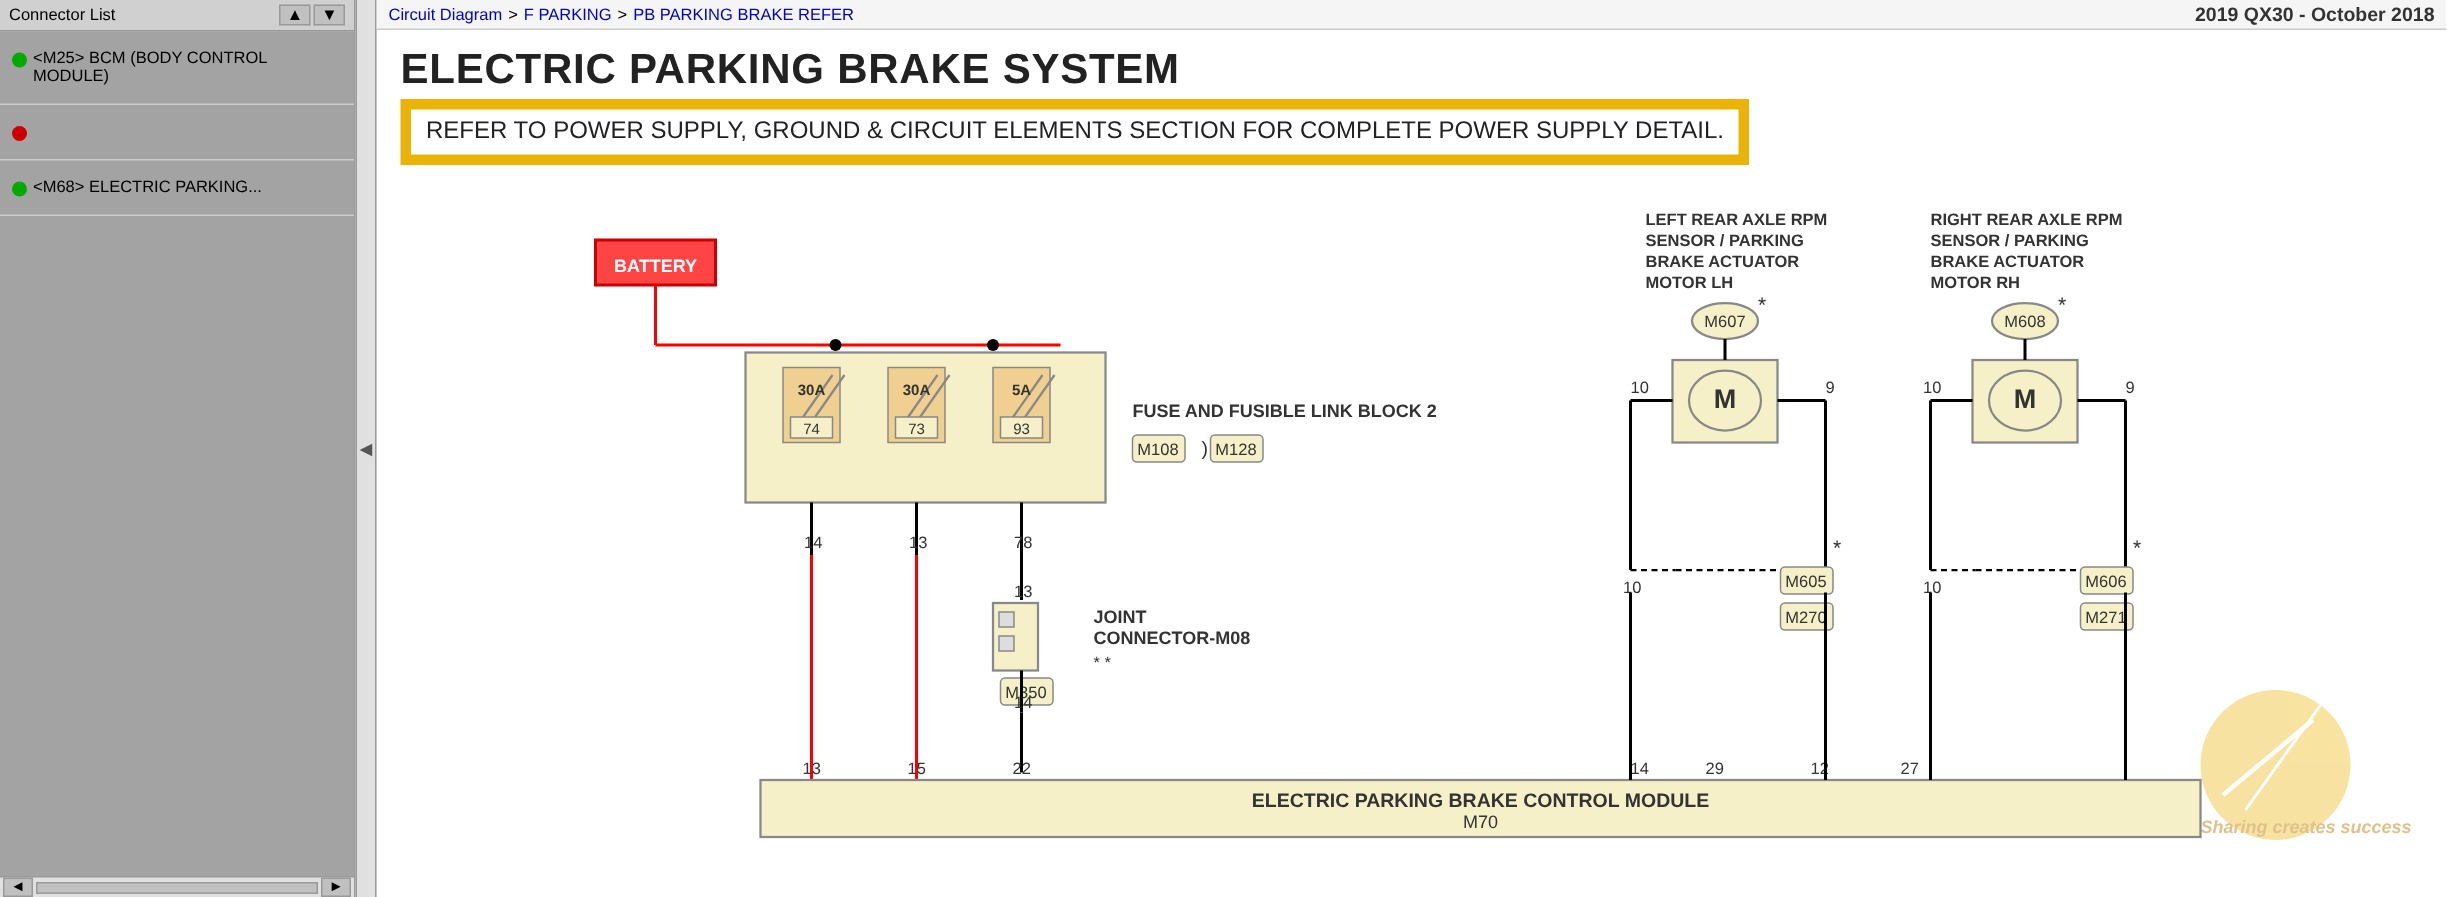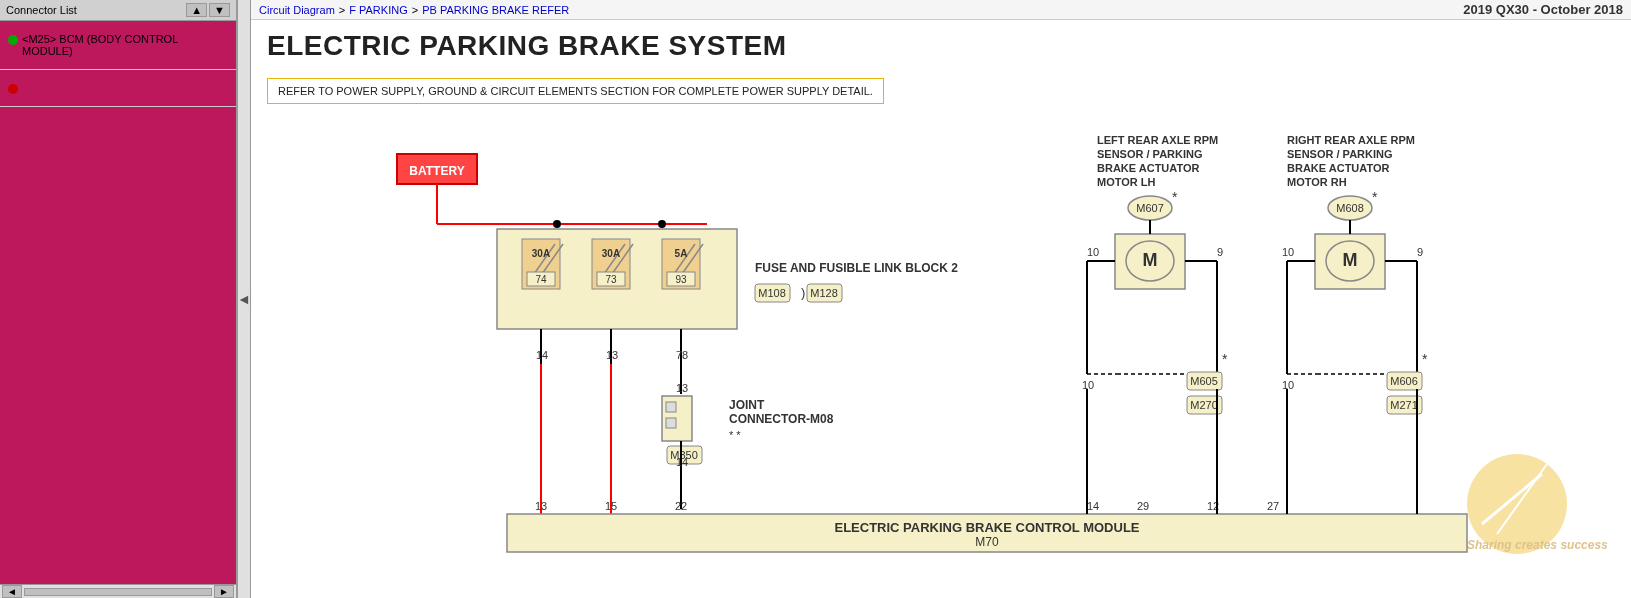--- a/index.html
+++ b/index.html
@@ -5,21 +5,21 @@
     * { margin: 0; padding: 0; box-sizing: border-box; }
     body { font-family: Arial, sans-serif; font-size: 12px; background: #fff; width: 1631px; height: 598px; overflow: hidden; display: flex; }
 
     
     #left-panel {
       width: 237px;
       min-width: 237px;
       border-right: 1px solid #999;
       display: flex;
       flex-direction: column;
-      background: #be185d;
+      background: #a3a3a3;
     }
     #connector-list-header {
       background: #d0d0d0;
       border-bottom: 1px solid #999;
       padding: 3px 6px;
       font-size: 12px;
       text-align: center;
       display: flex;
       align-items: center;
       justify-content: space-between;
@@ -91,28 +91,28 @@
       flex: 1;
       overflow: auto;
       padding: 10px 16px;
       position: relative;
     }
 
     #diagram-title {
       font-size: 28px;
       font-weight: bold;
       color: #222;
-      margin-bottom: 16px;
+      margin-bottom: 4px;
       letter-spacing: 0.5px;
     }
 
     #diagram-note {
-      border: 1px solid #eab308;
+      border: 7px solid #eab308;
       padding: 6px 10px;
-      font-size: 11px;
+      font-size: 16px;
       display: inline-block;
       margin-bottom: 20px;
       color: #222;
     }
 
     
     #wiring-diagram {
       position: relative;
       width: 1360px;
       height: 430px;
@@ -130,20 +130,24 @@
     </div>
   </div>
   <div id="connector-items">
     <div class="connector-item">
       <span class="connector-dot dot-green"></span>
       <span>&lt;M25&gt; BCM (BODY CONTROL MODULE)</span>
     </div>
     <div class="connector-item">
       <span class="connector-dot dot-red"></span>
     </div>
+    <div class="connector-item">
+      <span class="connector-dot dot-green"></span>
+      <span>&lt;M68&gt; ELECTRIC PARKING...</span>
+    </div>
   </div>
 
   <div style="height:14px;border-top:1px solid #999;background:#e0e0e0;display:flex;align-items:center;padding:0 2px;">
     <button class="scroll-btn" style="font-size:10px;">◄</button>
     <div style="flex:1;height:8px;background:#c0c0c0;margin:0 2px;border:1px solid #999;"></div>
     <button class="scroll-btn" style="font-size:10px;">►</button>
   </div>
 </div>
 
 <div id="collapse-btn">

